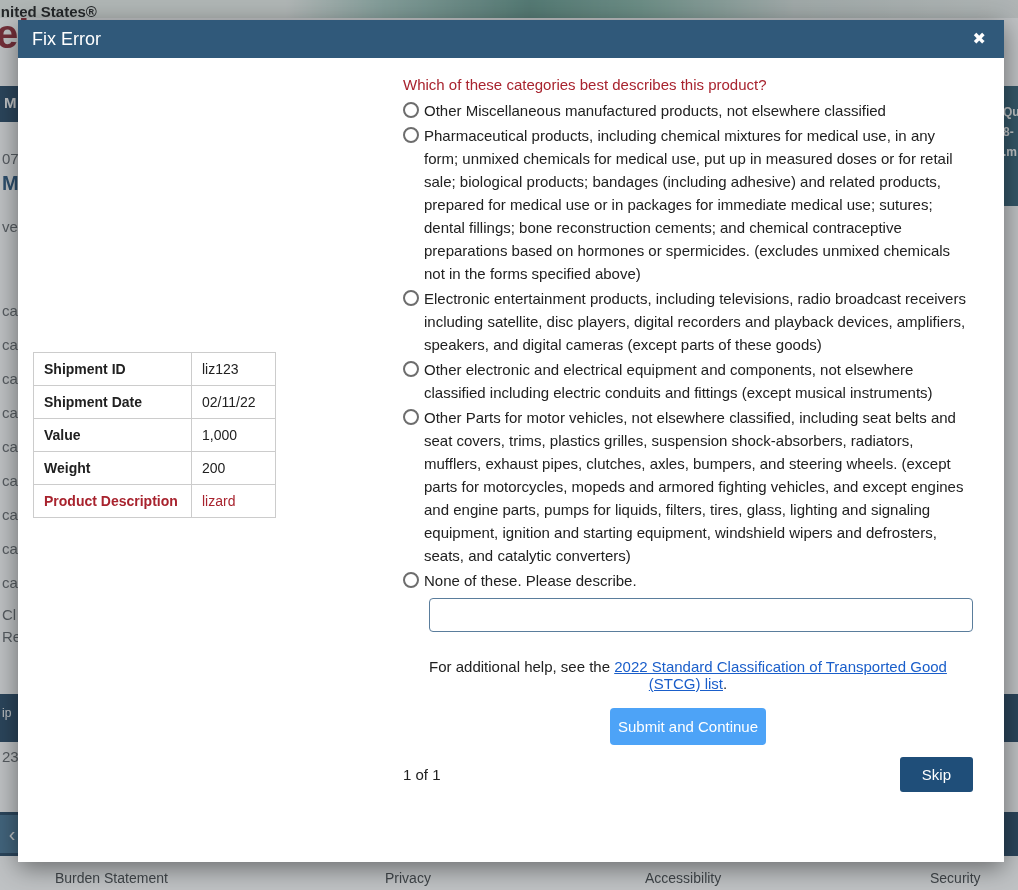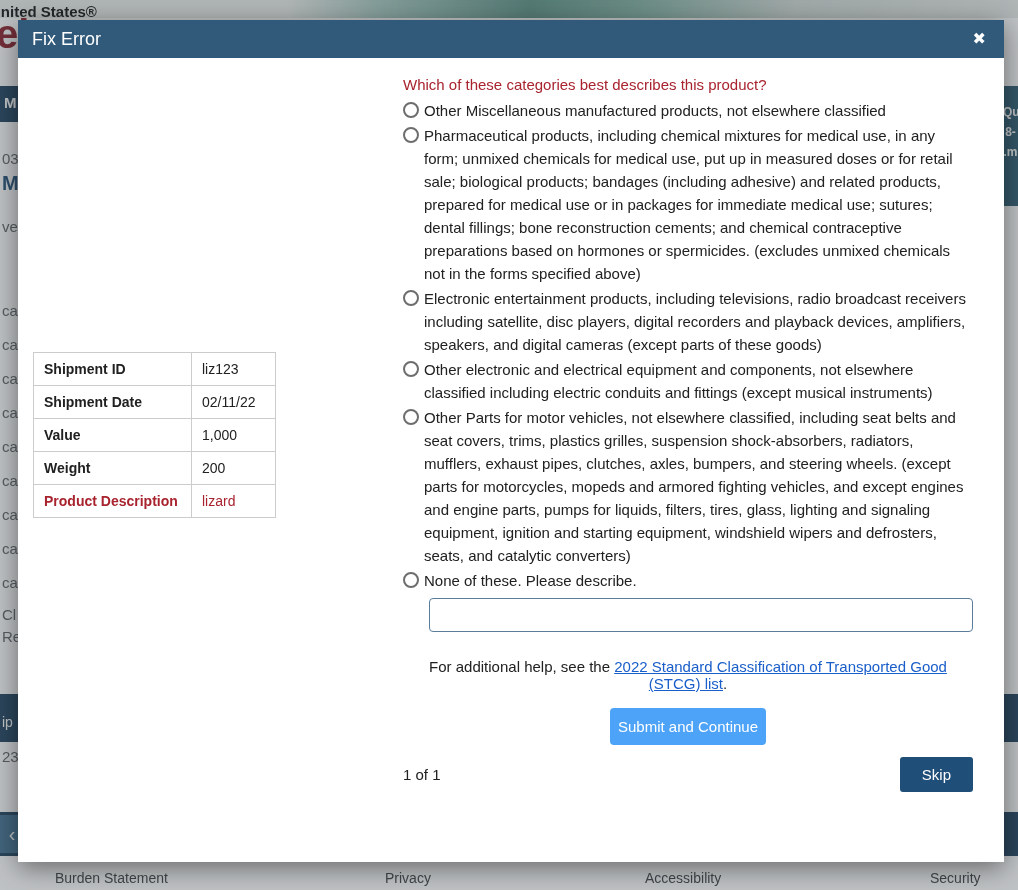--- a/index.html
+++ b/index.html
@@ -12,26 +12,26 @@
 
   
   .page{position:absolute;inset:0;background:#fdfdfd;}
   .bg-topstrip{position:absolute;top:0;left:0;width:1018px;height:18px;
     background:linear-gradient(90deg,#e9ede9 0%,#e9ede9 28%,#9fc3ba 38%,#5b8f83 52%,#7fae9f 63%,#cfd8d4 78%,#e6eae7 100%);}
   .bg-logo-text{position:absolute;top:3px;left:-10px;font-size:15px;font-weight:bold;color:#111;white-space:nowrap;}
   .bg-logo-frag{position:absolute;top:14px;left:-4px;font-size:40px;font-weight:900;color:#8a1e2a;line-height:1;}
   .bg-bar1{position:absolute;top:86px;left:0;width:1018px;height:36px;background:var(--navy_bar);}
   .bg-bar1 span{position:absolute;left:4px;top:8px;color:#fff;font-size:15px;font-weight:bold;}
   .bg-right{position:absolute;top:86px;right:0;width:15px;height:120px;background:#2a5a70;color:#fff;
-    font-size:12px;font-weight:bold;padding-top:16px;text-align:center;}
+    font-size:12px;font-weight:bold;padding-top:16px;text-align:left;}
   .bg-right span{display:block;line-height:20px;white-space:nowrap;}
   .lf{position:absolute;left:2px;color:#5f6368;font-size:15px;white-space:nowrap;}
   .lf-bold{color:#1f4e79;font-weight:bold;font-size:20px;}
   .bg-bar2{position:absolute;top:694px;left:0;width:1018px;height:48px;background:var(--navy_bar);}
-  .bg-bar2 span{position:absolute;left:2px;top:20px;color:#fff;font-size:14px;}
+  .bg-bar2 span{position:absolute;left:2px;top:12px;color:#fff;font-size:12px;}
   .bg-bar3{position:absolute;top:812px;left:0;width:1018px;height:44px;background:var(--navy_bar);}
   .chev-box{position:absolute;left:0;top:3px;width:24px;height:38px;background:#3f6f91;color:#fff;
     font-size:20px;display:flex;align-items:center;justify-content:center;}
   .bg-footer{position:absolute;top:856px;left:0;width:1018px;height:34px;background:#fff;}
   .bg-footer a{position:absolute;top:14px;color:#3c4043;font-size:14px;text-decoration:none;white-space:nowrap;}
   .fl0{left:55px;} .fl1{left:385px;} .fl2{left:645px;} .fl3{left:930px;}
 
   
   .overlay{position:absolute;inset:0;background:rgba(73,80,87,0.35);z-index:5;}
 
@@ -80,21 +80,21 @@
 
   <div class="bg-bar1">
     <span>M</span>
   </div>
   <div class="bg-right">
     <span>Qu</span>
     <span>8-</span>
     <span>.m</span>
   </div>
 
-  <span class="lf" style="top:150px;">03</span>
+  <span class="lf" style="top:150px;">07</span>
   <span class="lf lf-bold" style="top:172px;">M C</span>
   <span class="lf" style="top:218px;">ver</span>
   <span class="lf" style="top:302px;">car</span>
   <span class="lf" style="top:336px;">car</span>
   <span class="lf" style="top:370px;">car</span>
   <span class="lf" style="top:404px;">car</span>
   <span class="lf" style="top:438px;">car</span>
   <span class="lf" style="top:472px;">car</span>
   <span class="lf" style="top:506px;">car</span>
   <span class="lf" style="top:540px;">car</span>

